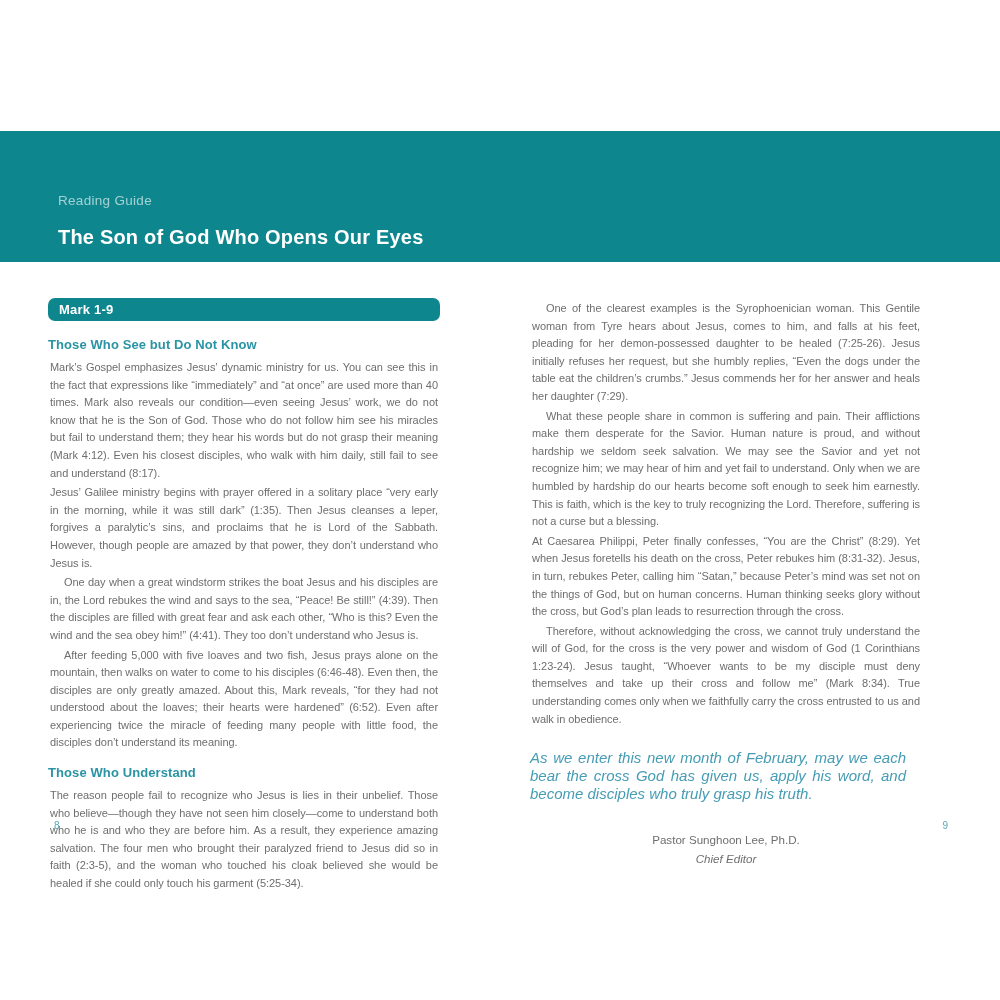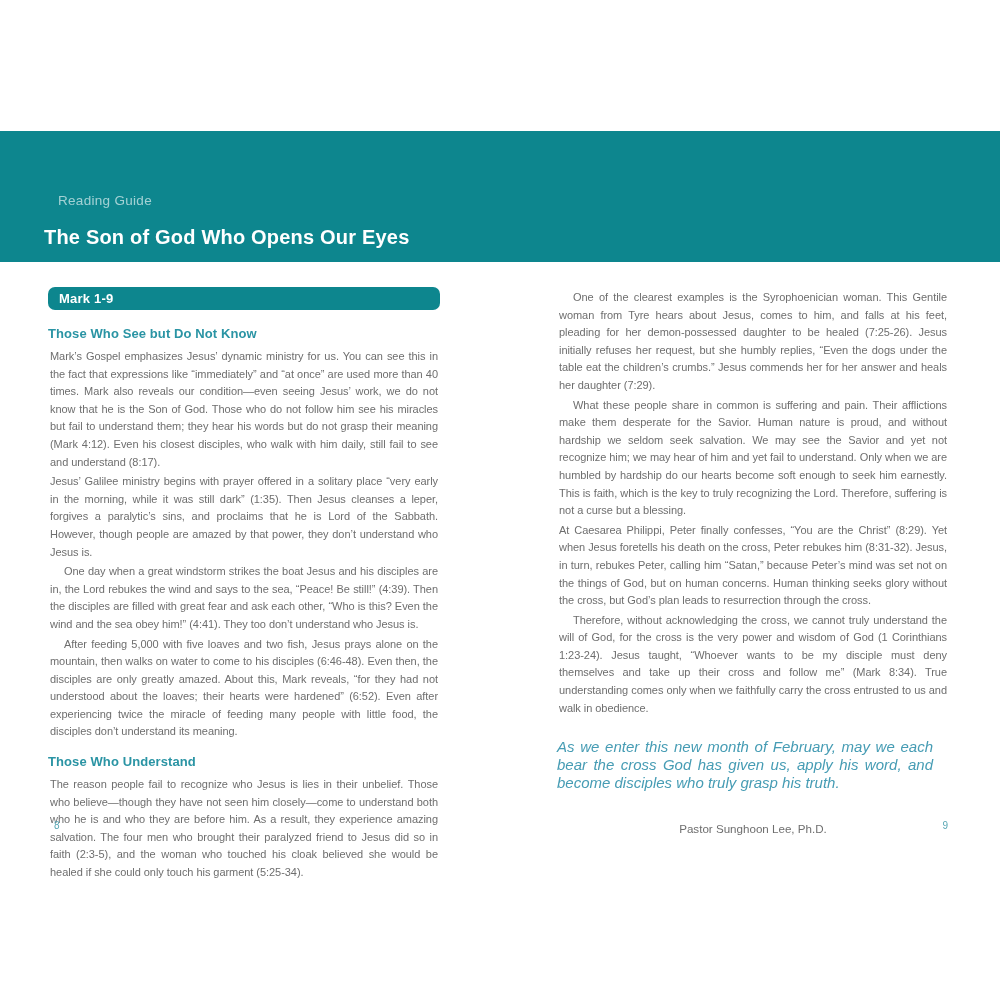--- a/index.html
+++ b/index.html
@@ -9,26 +9,26 @@
     text-decoration:underline;
   }
   .band{
     position:absolute;top:131px;left:0;width:1000px;height:131px;background:#0d868e;
   }
   .kicker{
     position:absolute;left:58px;top:62px;font-size:13.5px;letter-spacing:.3px;
     color:rgba(255,255,255,.62);
   }
   .band-title{
-    position:absolute;left:44px;top:95px;font-size:20px;font-weight:600;color:#ffffff;
+    position:absolute;left:58px;top:95px;font-size:20px;font-weight:600;color:#ffffff;
     letter-spacing:.2px;
   }
   .columns{
-    position:absolute;top:287px;left:48px;width:902px;
-    display:flex;gap:117px;
+    position:absolute;top:298px;left:48px;width:902px;
+    display:flex;gap:90px;
   }
   .col{width:392px;}
   .badge{
     display:flex;align-items:center;box-sizing:border-box;
     width:392px;height:23px;background:#0d868e;border-radius:7px;
     color:#ffffff;font-size:13px;font-weight:600;padding:0 11px;letter-spacing:.2px;
     margin-bottom:16px;
   }
   h3.sec{
     margin:13px 0 7px 0;font-size:13px;font-weight:700;color:#2a94a4;letter-spacing:.1px;
@@ -82,20 +82,21 @@
       <p class="body indent">One of the clearest examples is the Syrophoenician woman. This Gentile woman from Tyre hears about Jesus, comes to him, and falls at his feet, pleading for her demon-possessed daughter to be healed (7:25-26). Jesus initially refuses her request, but she humbly replies, “Even the dogs under the table eat the children’s crumbs.” Jesus commends her for her answer and heals her daughter (7:29).</p>
       <p class="body indent">What these people share in common is suffering and pain. Their afflictions make them desperate for the Savior. Human nature is proud, and without hardship we seldom seek salvation. We may see the Savior and yet not recognize him; we may hear of him and yet fail to understand. Only when we are humbled by hardship do our hearts become soft enough to seek him earnestly. This is faith, which is the key to truly recognizing the Lord. Therefore, suffering is not a curse but a blessing.</p>
 
       <p class="body">At Caesarea Philippi, Peter finally confesses, “You are the Christ” (8:29). Yet when Jesus foretells his death on the cross, Peter rebukes him (8:31-32). Jesus, in turn, rebukes Peter, calling him “Satan,” because Peter’s mind was set not on the things of God, but on human concerns. Human thinking seeks glory without the cross, but God’s plan leads to resurrection through the cross.</p>
       <p class="body indent">Therefore, without acknowledging the cross, we cannot truly understand the will of God, for the cross is the very power and wisdom of God (1 Corinthians 1:23-24). Jesus taught, “Whoever wants to be my disciple must deny themselves and take up their cross and follow me” (Mark 8:34). True understanding comes only when we faithfully carry the cross entrusted to us and walk in obedience.</p>
 
       <p class="closing">As we enter this new month of February, may we each bear the cross God has given us, apply his word, and become disciples who truly grasp his truth.</p>
 
       <div class="signature">
         <div class="sig-name">Pastor Sunghoon Lee, Ph.D.</div>
+        <div class="sig-role">Chief Editor</div>
       </div>
     </div>
 
   </div>
 
   <div class="pagenum left">8</div>
   <div class="pagenum right">9</div>
 
 </div>
 

